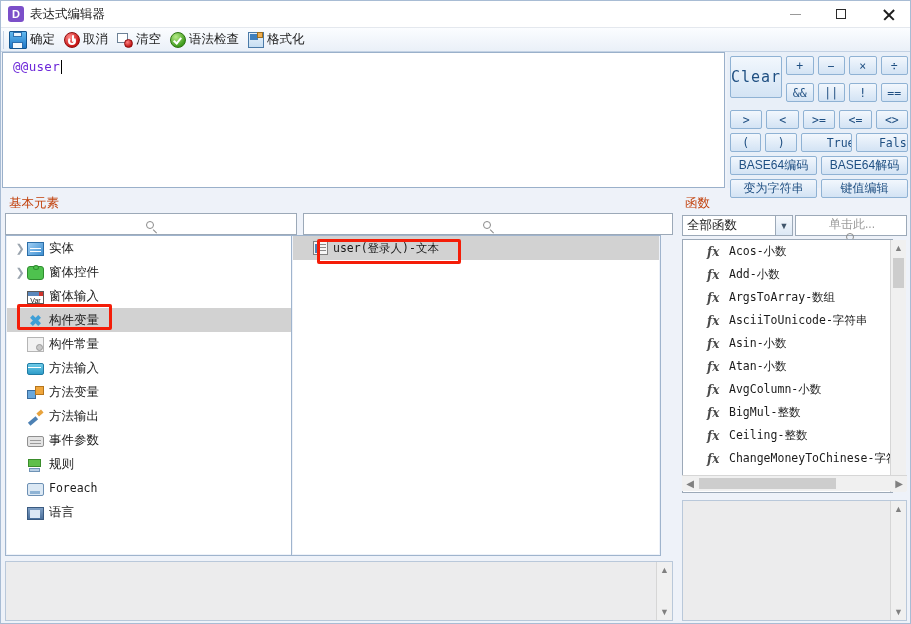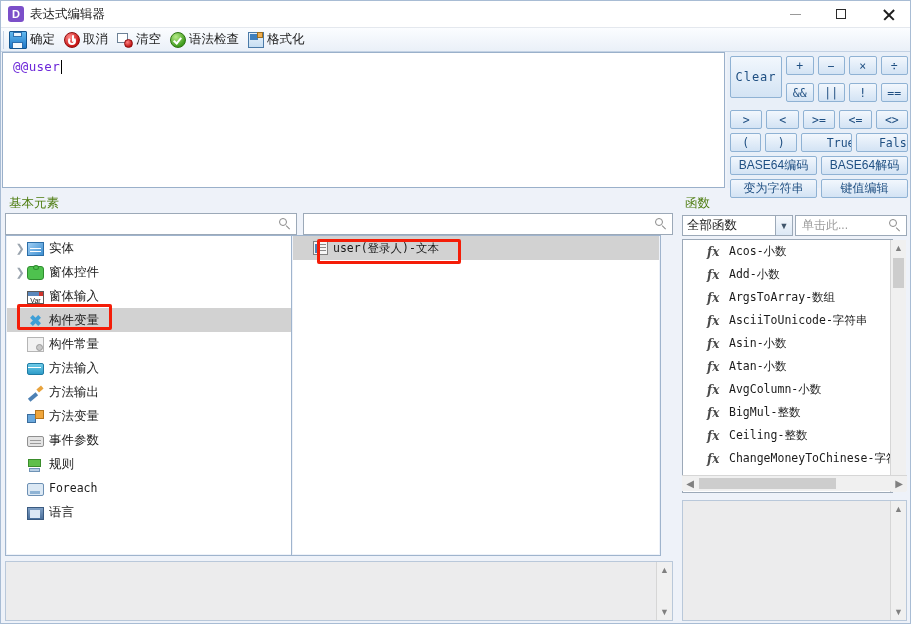--- a/index.html
+++ b/index.html
@@ -290,51 +290,52 @@
     justify-content: center;
     height: 19px;
     box-sizing: border-box;
     cursor: default;
     white-space: nowrap;
     overflow: hidden;
   }
   .pbtn.cn { font-family: "Liberation Sans", sans-serif; font-size: 12px; }
   .pbtn.clear {
     width: 55px; height: 42px;
-    font-size: 12px;
+    font-size: 15px;
     letter-spacing: 1px;
   }
   .pbtn.op { width: 27.5px; }
   .pbtn.cmp { width: 33.6px; }
   .pbtn.paren { width: 77px; }
   .pbtn.bool { width: 85px; padding-left: 28px; }
   .pbtn.wide { width: 87.5px; }
 
   
   .sec-label {
     position: absolute;
     font-size: 12.5px;
-    color: #4d7c0f;
+    color: #c2410c;
   }
 
   
   .panel {
     position: absolute;
     background: #eef2f9;
     border: 1px solid #9fb4cd;
     box-sizing: border-box;
   }
   .search-box {
     position: absolute;
     background: #ffffff;
     border: 1px solid #9ca9b8;
     box-sizing: border-box;
     display: flex;
     align-items: center;
     padding: 0 4px 0 6px;
+    flex-direction: column;
   }
   .search-ph {
     flex: 1;
     font-size: 12px;
     color: #9a9a9a;
     font-family: "Liberation Sans", sans-serif;
   }
   .mag {
     width: 13px; height: 13px;
     position: relative;
@@ -890,27 +891,27 @@
         <span class="titem-ico ic-const"></span>
         <span class="tree-label">构件常量</span>
       </div>
       <div class="tree-row">
         <span class="chev blank">❯</span>
         <span class="titem-ico ic-box"></span>
         <span class="tree-label">方法输入</span>
       </div>
       <div class="tree-row">
         <span class="chev blank">❯</span>
+        <span class="titem-ico ic-cubes"></span>
+        <span class="tree-label">方法变量</span>
+      </div>
+      <div class="tree-row">
+        <span class="chev blank">❯</span>
         <span class="titem-ico ic-pen"></span>
         <span class="tree-label">方法输出</span>
-      </div>
-      <div class="tree-row">
-        <span class="chev blank">❯</span>
-        <span class="titem-ico ic-cubes"></span>
-        <span class="tree-label">方法变量</span>
       </div>
       <div class="tree-row">
         <span class="chev blank">❯</span>
         <span class="titem-ico ic-keyb"></span>
         <span class="tree-label">事件参数</span>
       </div>
       <div class="tree-row">
         <span class="chev blank">❯</span>
         <span class="titem-ico ic-rule"></span>
         <span class="tree-label">规则</span>

